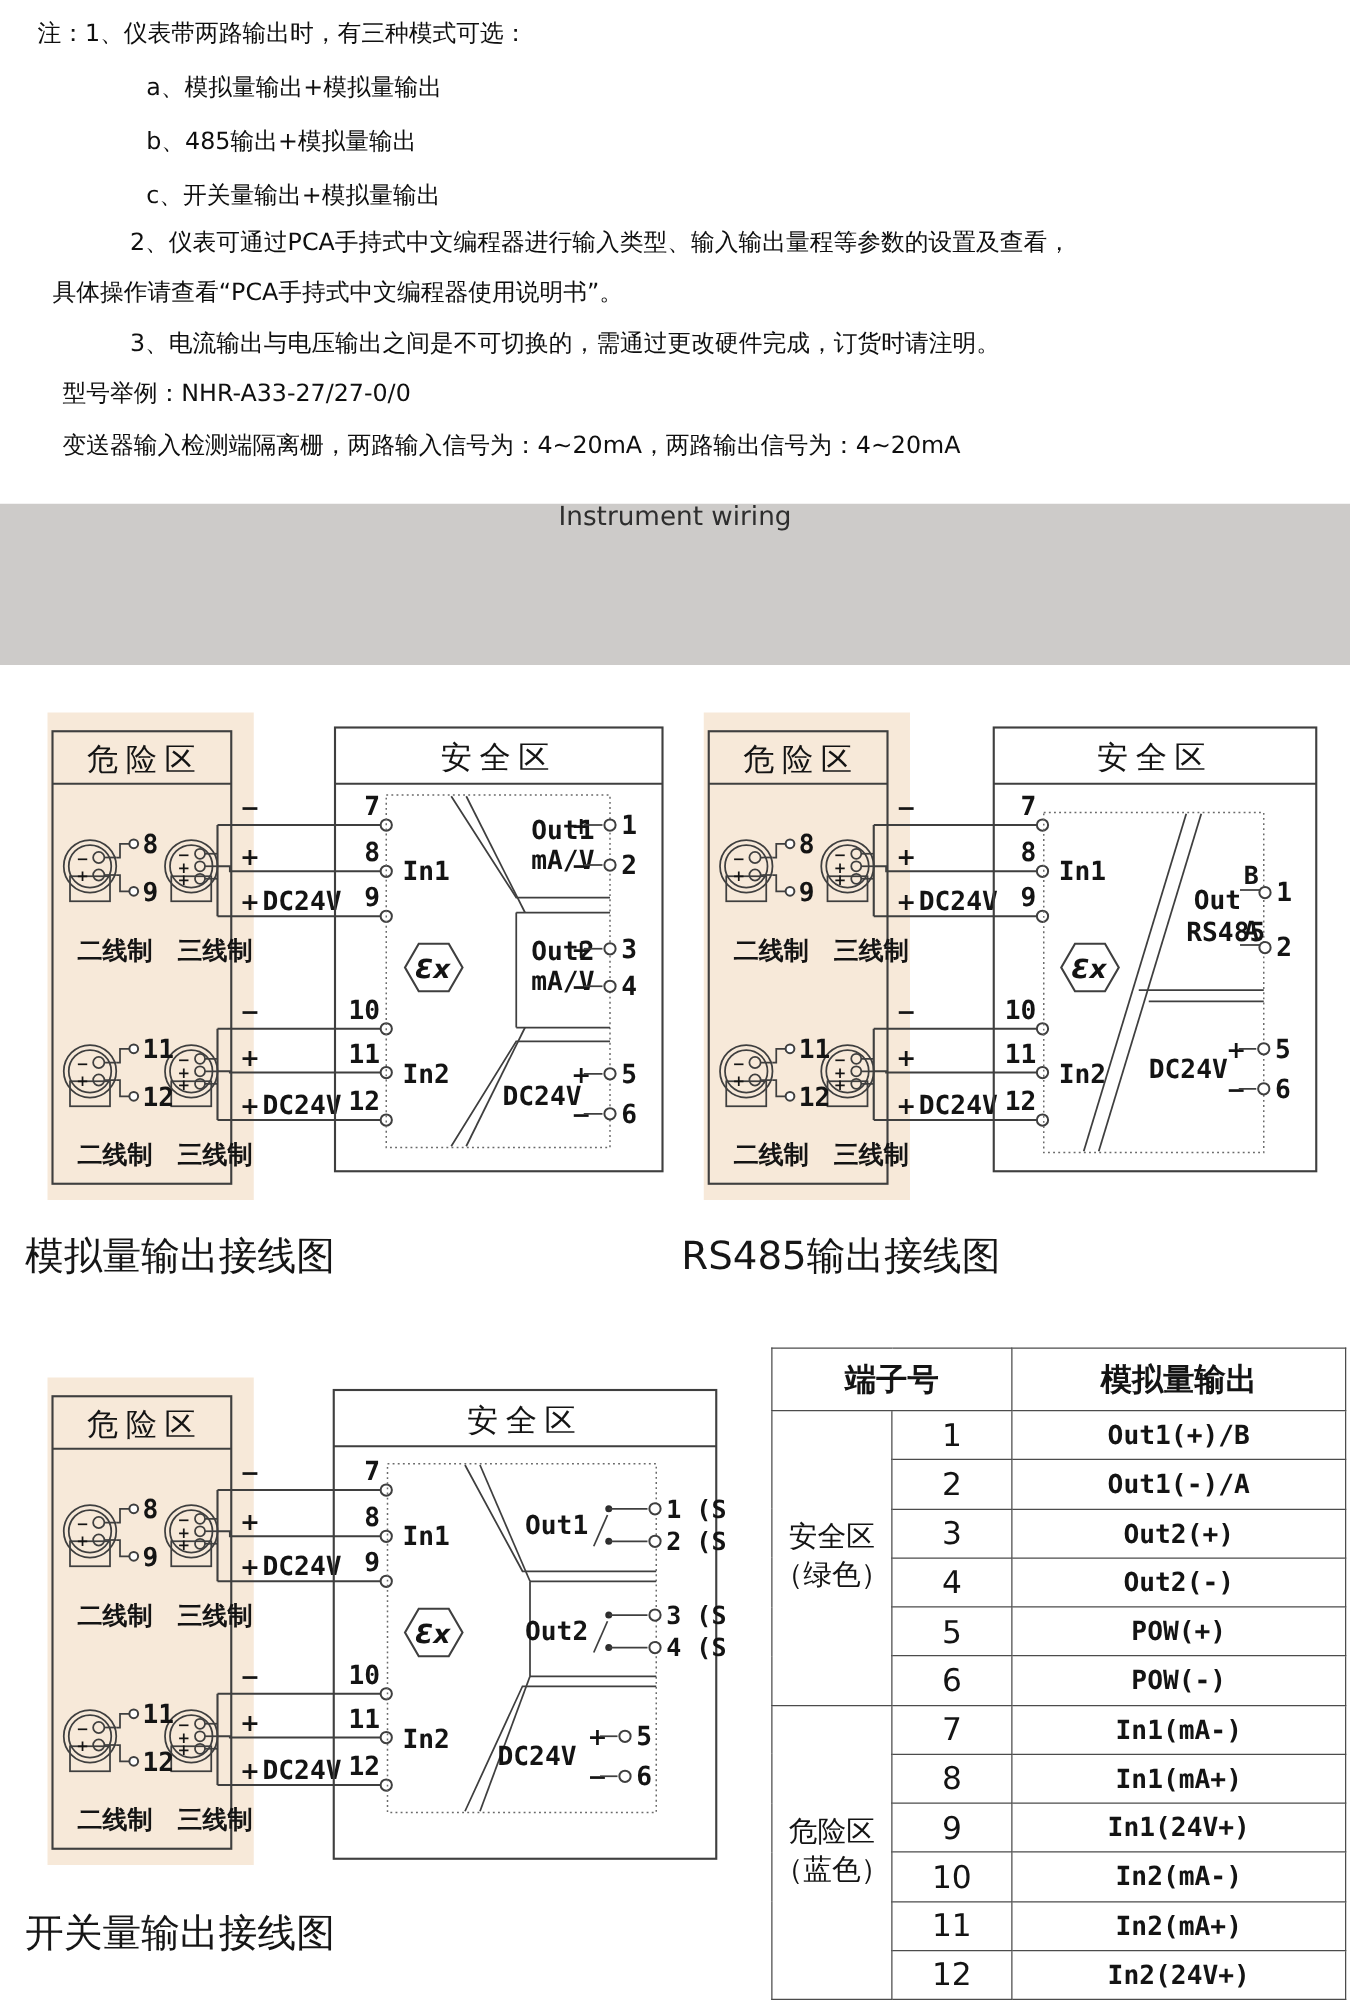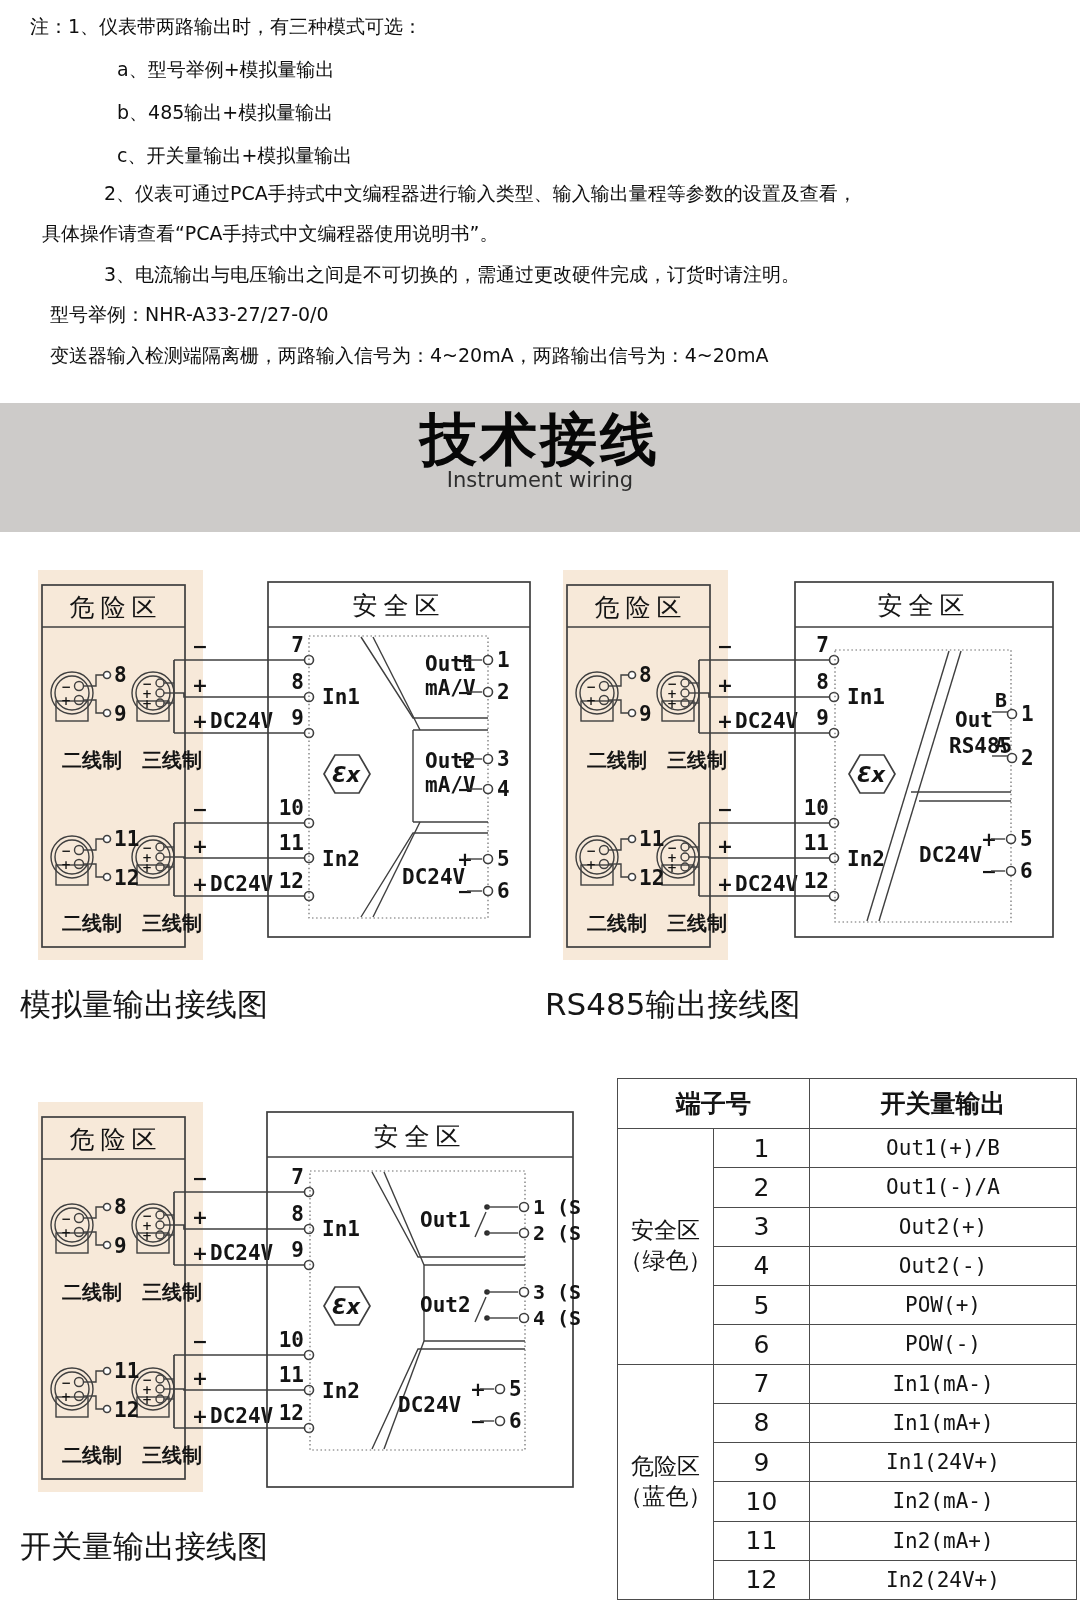--- a/index.html
+++ b/index.html
@@ -32,40 +32,39 @@
   .numlbl { font-family:"DejaVu Sans Mono","Liberation Mono",monospace; font-size:21px; font-weight:600; }
   .sign  { font-size:19px; font-weight:600; }
   .sign-sm { font-size:12px; font-weight:600; }
   .exlbl { font-size:21px; font-weight:700; font-style:italic; }
   
   .tblwrap { position:absolute; left:617px; top:1078px; width:459px; height:522px; }
   table.term-table { width:100%; height:100%; border-collapse:collapse; table-layout:fixed; }
   .term-table th, .term-table td { border:1.7px solid #4c4c4c; text-align:center; vertical-align:middle; }
   .term-table th { font-size:25px; font-weight:600; height:50px; }
   .term-table td.no  { font-size:25px; font-weight:500; }
-  .term-table td.desc{ font-family:"DejaVu Sans Mono","Liberation Mono",monospace; font-size:21px; font-weight:400; }
+  .term-table td.desc{ font-family:"DejaVu Sans Mono","Liberation Mono",monospace; font-size:21px; font-weight:700; }
   .term-table td.group { font-size:23px; font-weight:500; line-height:1.3; }
 </style>
 </head>
 <body>
 
 <div>
   <div class="note-line" style="left:30px;top:14px">注：1、仪表带两路输出时，有三种模式可选：</div>
-  <div class="note-line" style="left:117px;top:57px">a、型号举例+模拟量输出</div>
+  <div class="note-line" style="left:117px;top:57px">a、模拟量输出+模拟量输出</div>
   <div class="note-line" style="left:117px;top:100px">b、485输出+模拟量输出</div>
   <div class="note-line" style="left:117px;top:143px">c、开关量输出+模拟量输出</div>
   <div class="note-line" style="left:104px;top:181px">2、仪表可通过PCA手持式中文编程器进行输入类型、输入输出量程等参数的设置及查看，</div>
   <div class="note-line" style="left:42px;top:221px">具体操作请查看“PCA手持式中文编程器使用说明书”。</div>
   <div class="note-line" style="left:104px;top:262px">3、电流输出与电压输出之间是不可切换的，需通过更改硬件完成，订货时请注明。</div>
   <div class="note-line" style="left:50px;top:302px">型号举例：NHR-A33-27/27-0/0</div>
   <div class="note-line" style="left:50px;top:343px">变送器输入检测端隔离栅，两路输入信号为：4~20mA，两路输出信号为：4~20mA</div>
 </div>
 
 <div class="banner">
-  <div class="banner-title">技术接线</div>
   <div class="banner-sub">Instrument wiring</div>
 </div>
 
 <svg width="0" height="0" style="position:absolute" aria-hidden="true">
 <defs>
 
   <g id="xm2">
     <rect x="-16" y="8" width="32" height="20" class="lnt"></rect>
     <circle r="21" class="lnt" fill="#f7e9d9"></circle>
     <circle r="17" class="lnt" fill="none"></circle>
@@ -299,21 +298,21 @@
   <text x="489" y="363" class="numlbl">6</text>
 </svg>
 
 <div class="caption" style="left:20px;top:1526px;width:540px">开关量输出接线图</div>
 
 <div class="tblwrap">
   <table class="term-table">
     <tbody>
         <tr>
       <th colspan="2" style="width:192px">端子号</th>
-      <th style="width:267px">开关量输出</th>
+      <th style="width:267px">模拟量输出</th>
     </tr>
     <tr>
       <td class="group" rowspan="6" style="width:137px">
         <span>安全区</span><br>
         <span>（绿色）</span>
       </td>
       <td class="no" style="width:55px">1</td>
       <td class="desc">Out1(+)/B</td>
     </tr>
     <tr>

